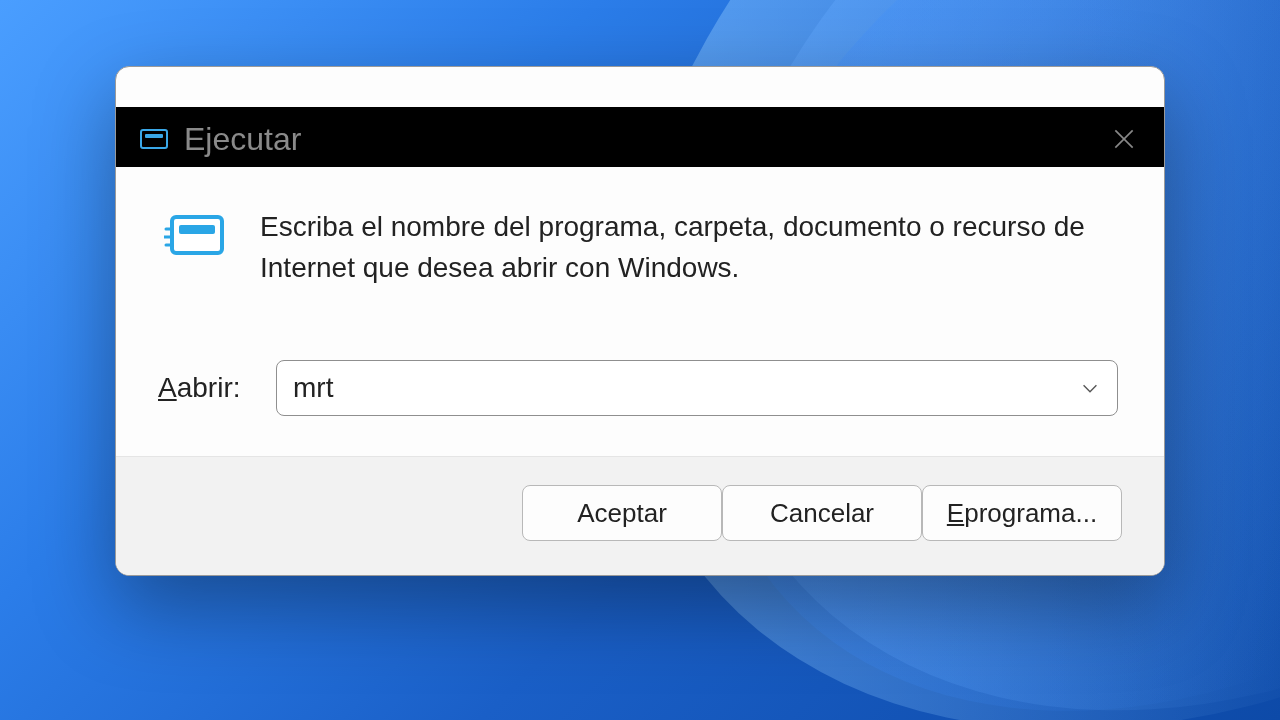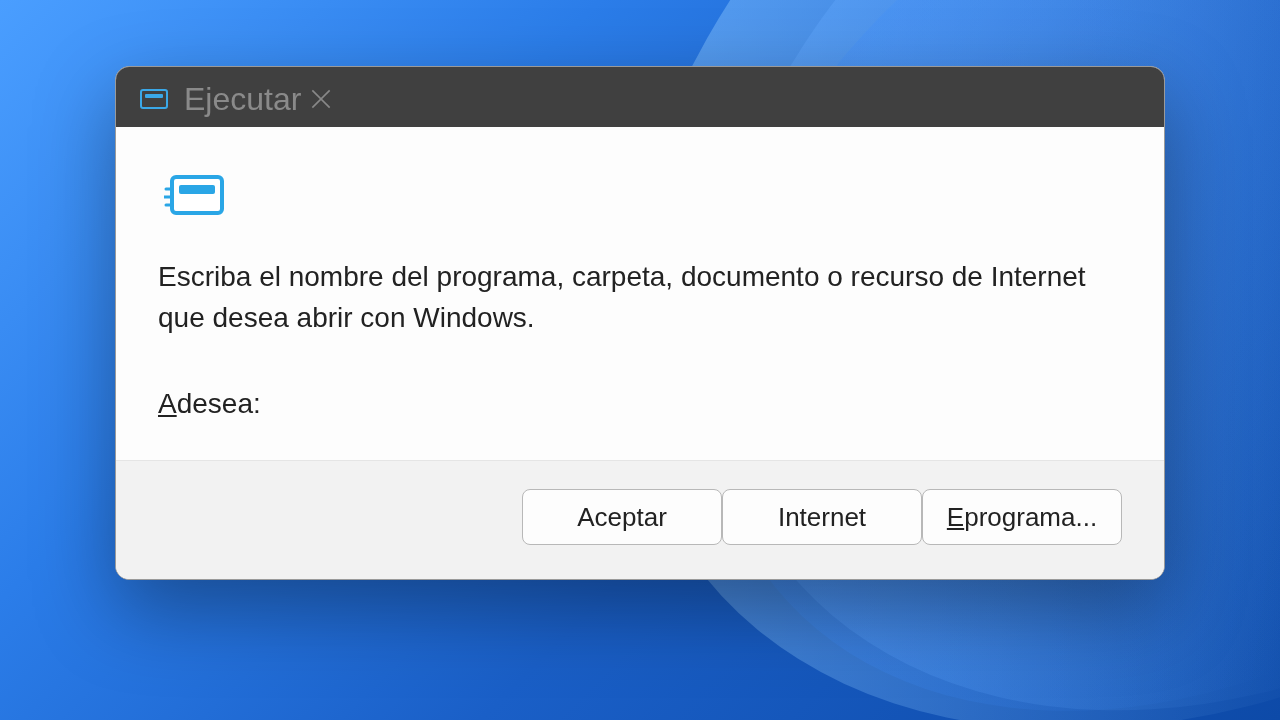--- a/index.html
+++ b/index.html
@@ -36,23 +36,24 @@
       width: 1050px;
       background: #fdfdfd;
       border: 1px solid #9a9a9a;
       border-radius: 14px;
       box-shadow: 0 30px 80px rgba(0,0,0,0.35);
       overflow: hidden;
     }
     .titlebar {
       display: flex;
       align-items: center;
-      justify-content: flex-start;
+      justify-content: space-between;
       padding: 12px 20px 8px 24px;
-      background: #404040;
+      background: #000000;
+      margin-top: 40px;
     }
     .titlebar-left {
       display: flex;
       align-items: center;
       gap: 16px;
     }
     .titlebar-icon {
       width: 28px;
       height: 24px;
       flex-shrink: 0;
@@ -74,22 +75,21 @@
     .close-icon svg { width: 26px; height: 26px; }
 
     .body-area {
       padding: 40px 42px 40px 42px;
       background: #fdfdfd;
     }
     .info-row {
       display: flex;
       gap: 34px;
       align-items: flex-start;
-      margin-bottom: 50px;
-      flex-direction: column;
+      margin-bottom: 72px;
     }
     .big-icon {
       width: 62px;
       height: 52px;
       flex-shrink: 0;
       margin-top: 4px;
       margin-left: 6px;
     }
     .description {
       color: #222;
@@ -187,22 +187,30 @@
     <div class="info-row">
       <svg class="big-icon" viewBox="0 0 62 52">
         <rect x="8" y="6" width="50" height="36" rx="4" fill="#ffffff" stroke="#2aa6e6" stroke-width="4"></rect>
         <rect x="15" y="14" width="36" height="9" rx="2" fill="#2aa6e6"></rect>
         <path d="M2 18 L8 18 M0 26 L8 26 M2 34 L8 34" stroke="#2aa6e6" stroke-width="3" stroke-linecap="round"></path>
       </svg>
       <div class="description">Escriba el nombre del programa, carpeta, documento o recurso de Internet que desea abrir con Windows.</div>
     </div>
 
     <div class="input-row">
-      <div class="open-label"><span class="u">A</span><span>desea:</span></div>
+      <div class="open-label"><span class="u">A</span><span>abrir:</span></div>
+      <div class="combo">
+        <input class="combo-input" type="text" value="mrt" style="">
+        <div class="combo-arrow">
+          <svg viewBox="0 0 24 24">
+            <polyline points="5,9 12,16 19,9" fill="none" stroke="currentColor" stroke-width="1.5"></polyline>
+          </svg>
+        </div>
+      </div>
     </div>
   </div>
 
   <div class="footer">
     <button class="btn">Aceptar</button>
-    <button class="btn">Internet</button>
+    <button class="btn">Cancelar</button>
     <button class="btn"><span class="u">E</span><span>programa...</span></button>
   </div>
 </div>
 
 </body></html>

